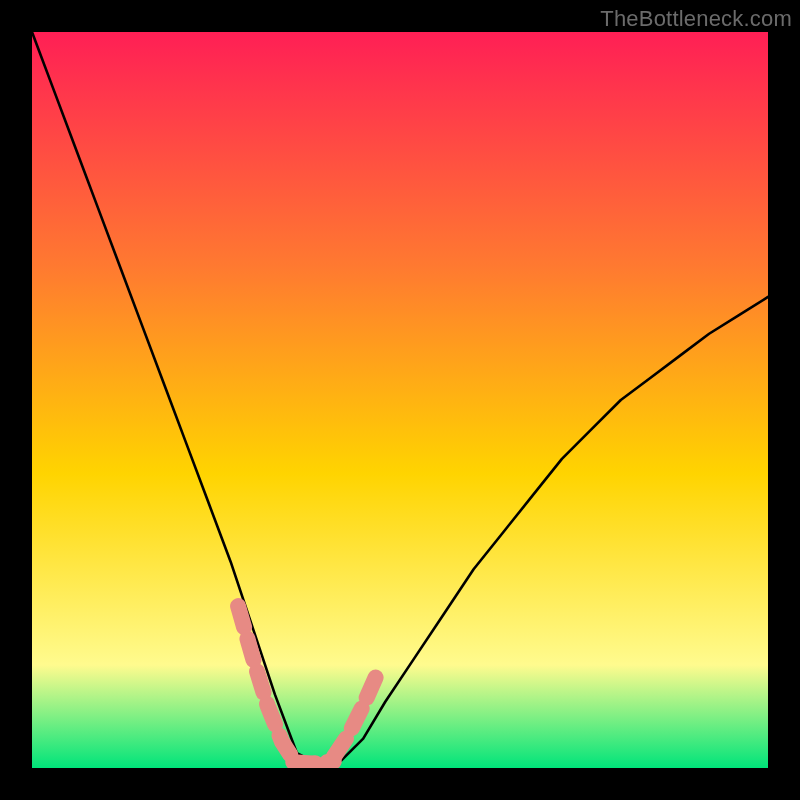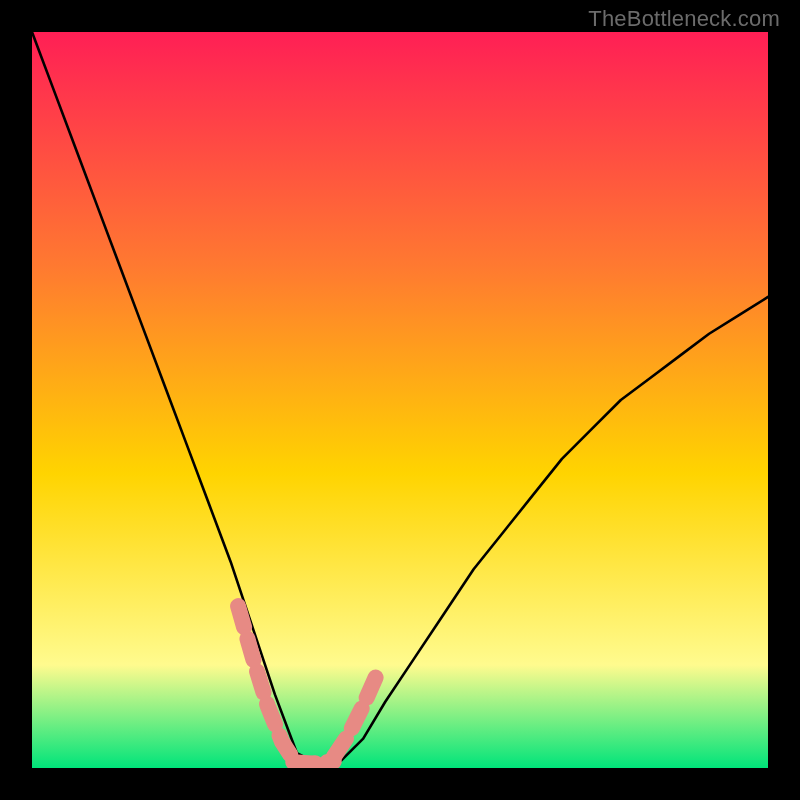--- a/index.html
+++ b/index.html
@@ -31,21 +31,21 @@
     position: absolute;
     top: 0;
     left: 0;
     width: 736px;
     height: 736px;
     display: block;
   }
   .watermark {
     position: absolute;
     top: 6px;
-    right: 20px;
+    right: 8px;
     color: #6b6b6b;
     font-size: 22px;
     font-weight: 500;
     letter-spacing: 0.2px;
     user-select: none;
   }
 </style>
 </head>
 <body>
 

